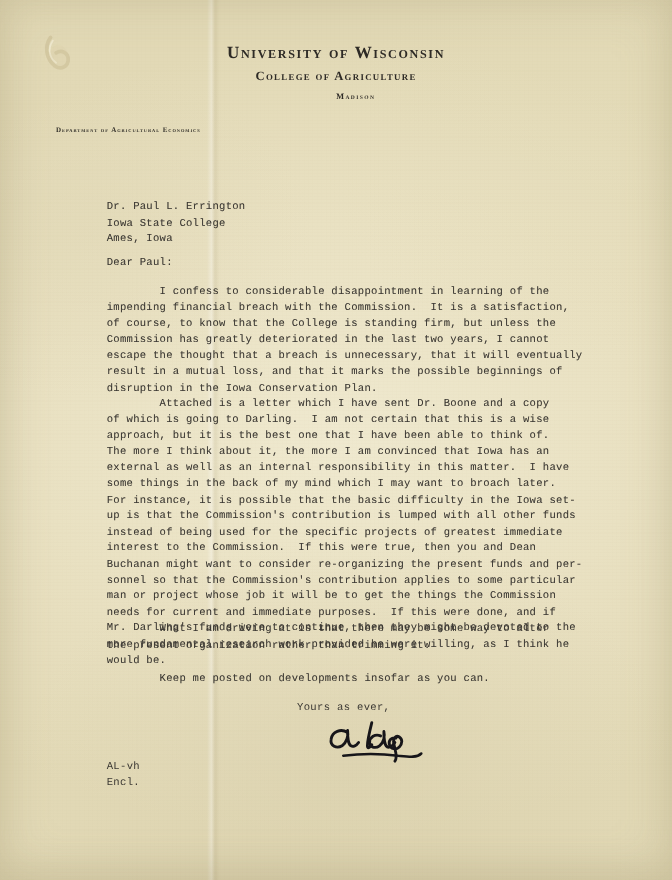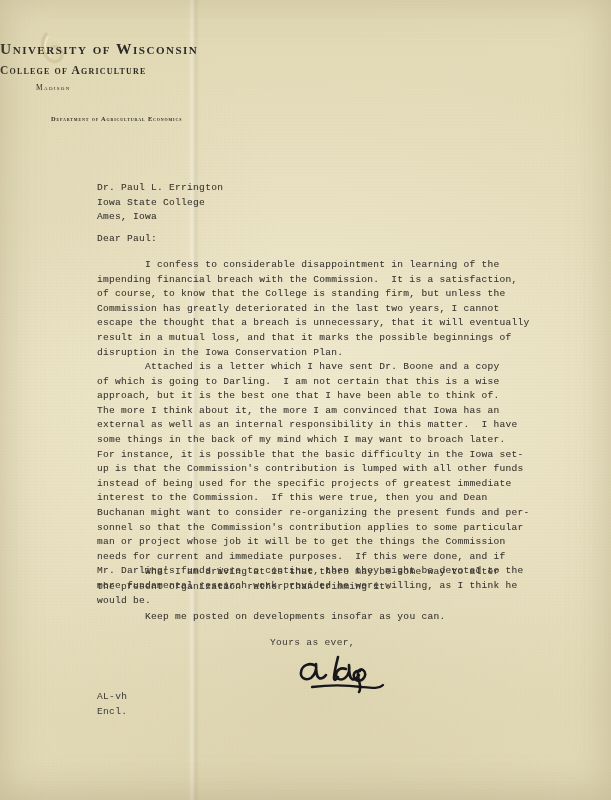--- a/index.html
+++ b/index.html
@@ -67,21 +67,21 @@
       inset 0 0 46px rgba(155,142,100,0.22),
       inset 0 -10px 30px rgba(150,138,98,0.16);
   }
 
   
   .letterhead {
     position: absolute;
     left: 0;
     right: 0;
     top: 40px;
-    text-align: left;
+    text-align: center;
     font-family: "Liberation Serif", "DejaVu Serif", serif;
     color: #2e2b26;
   }
   .lh-university {
     font-size: 15.5px;
     letter-spacing: 1.5px;
     font-variant: small-caps;
     font-weight: 600;
     line-height: 1.1;
   }
@@ -90,21 +90,21 @@
     letter-spacing: 1.2px;
     font-variant: small-caps;
     font-weight: 600;
     margin-top: 7px;
     line-height: 1.1;
   }
   .lh-city {
     font-size: 7.5px;
     letter-spacing: 1.3px;
     font-variant: small-caps;
-    font-weight: 400;
+    font-weight: 700;
     margin-top: 7px;
     line-height: 1.1;
     margin-left: 36px;
   }
 
   .department {
     position: absolute;
     left: 51px;
     top: 115px;
     font-family: "Liberation Serif", "DejaVu Serif", serif;

